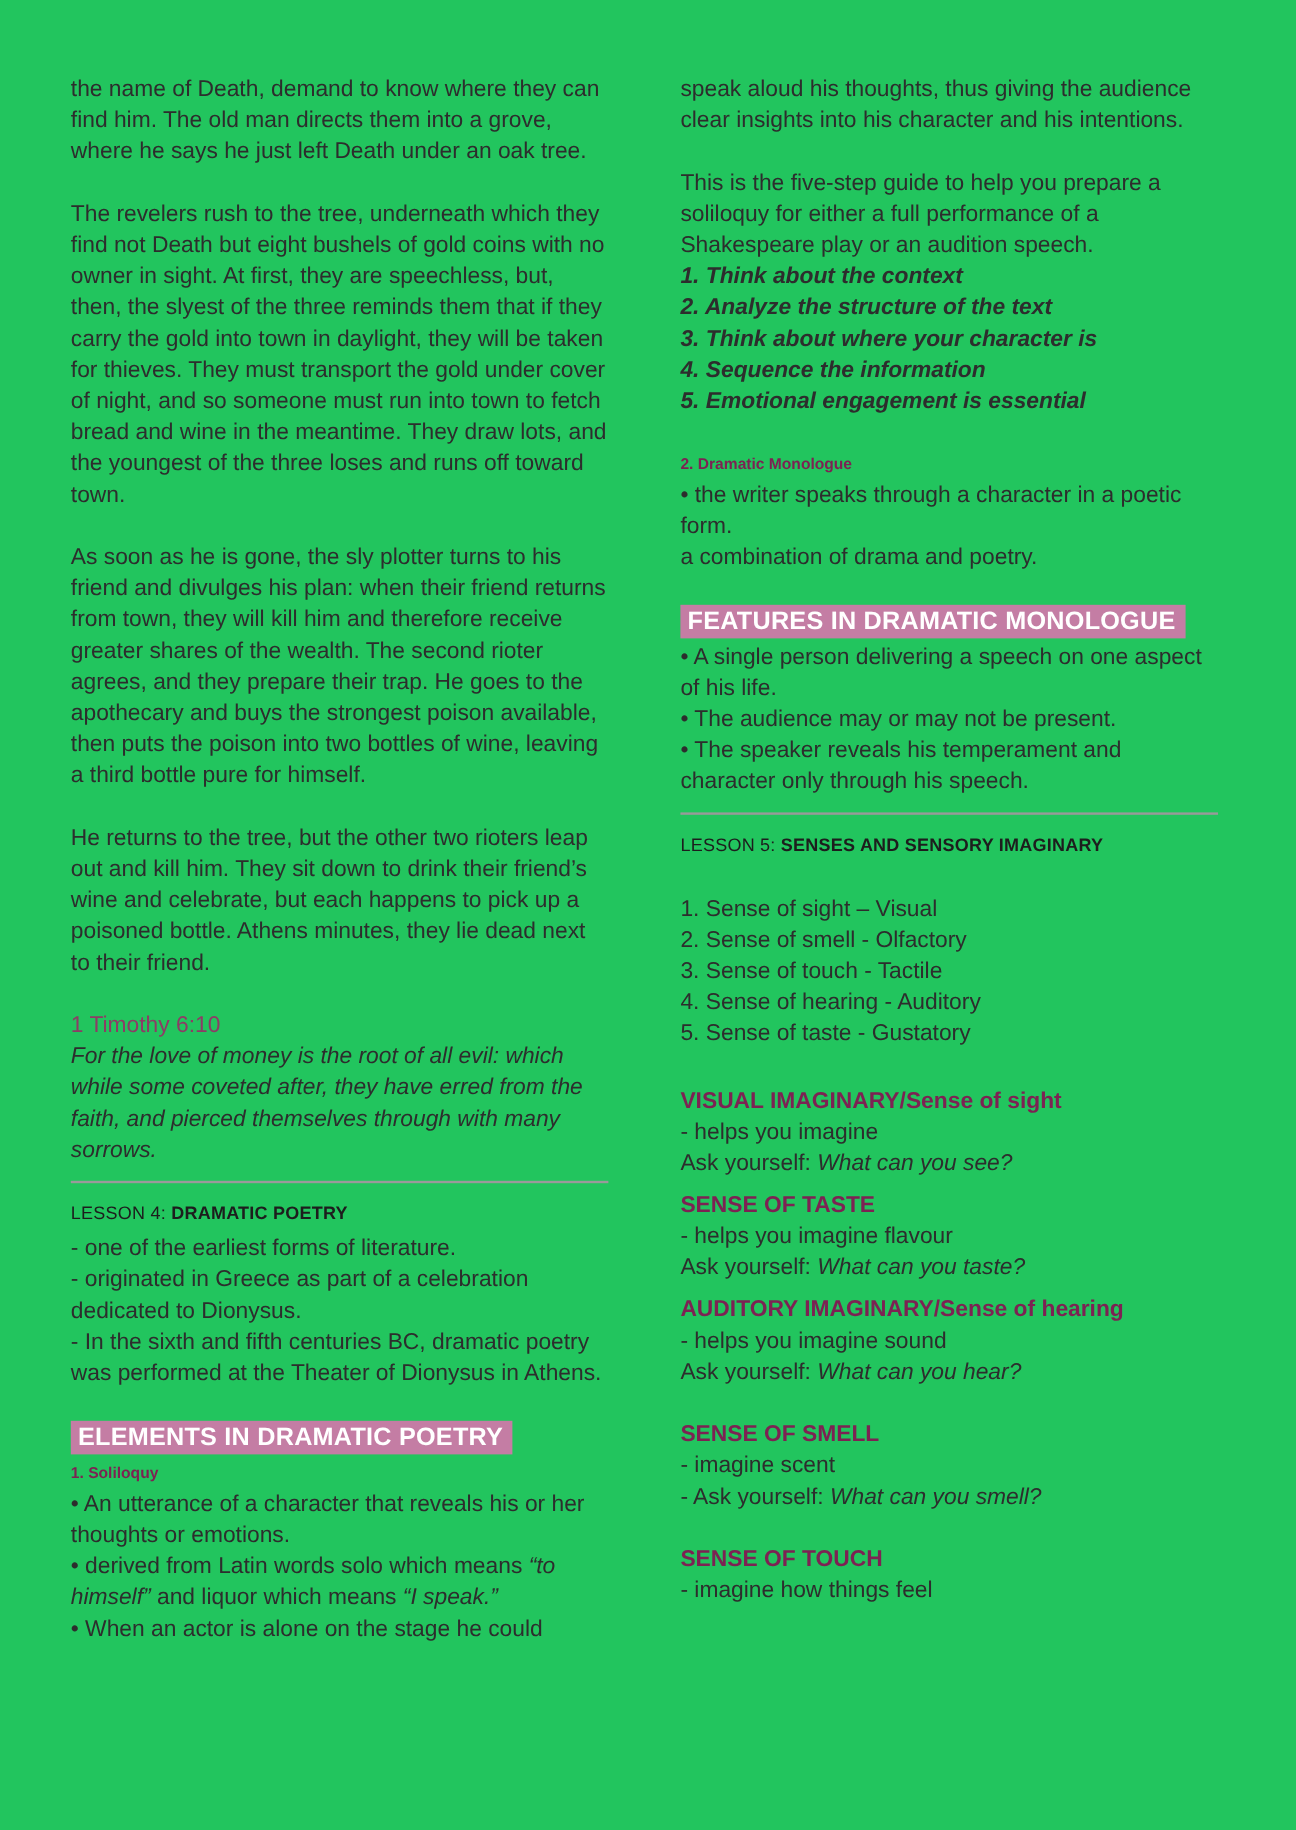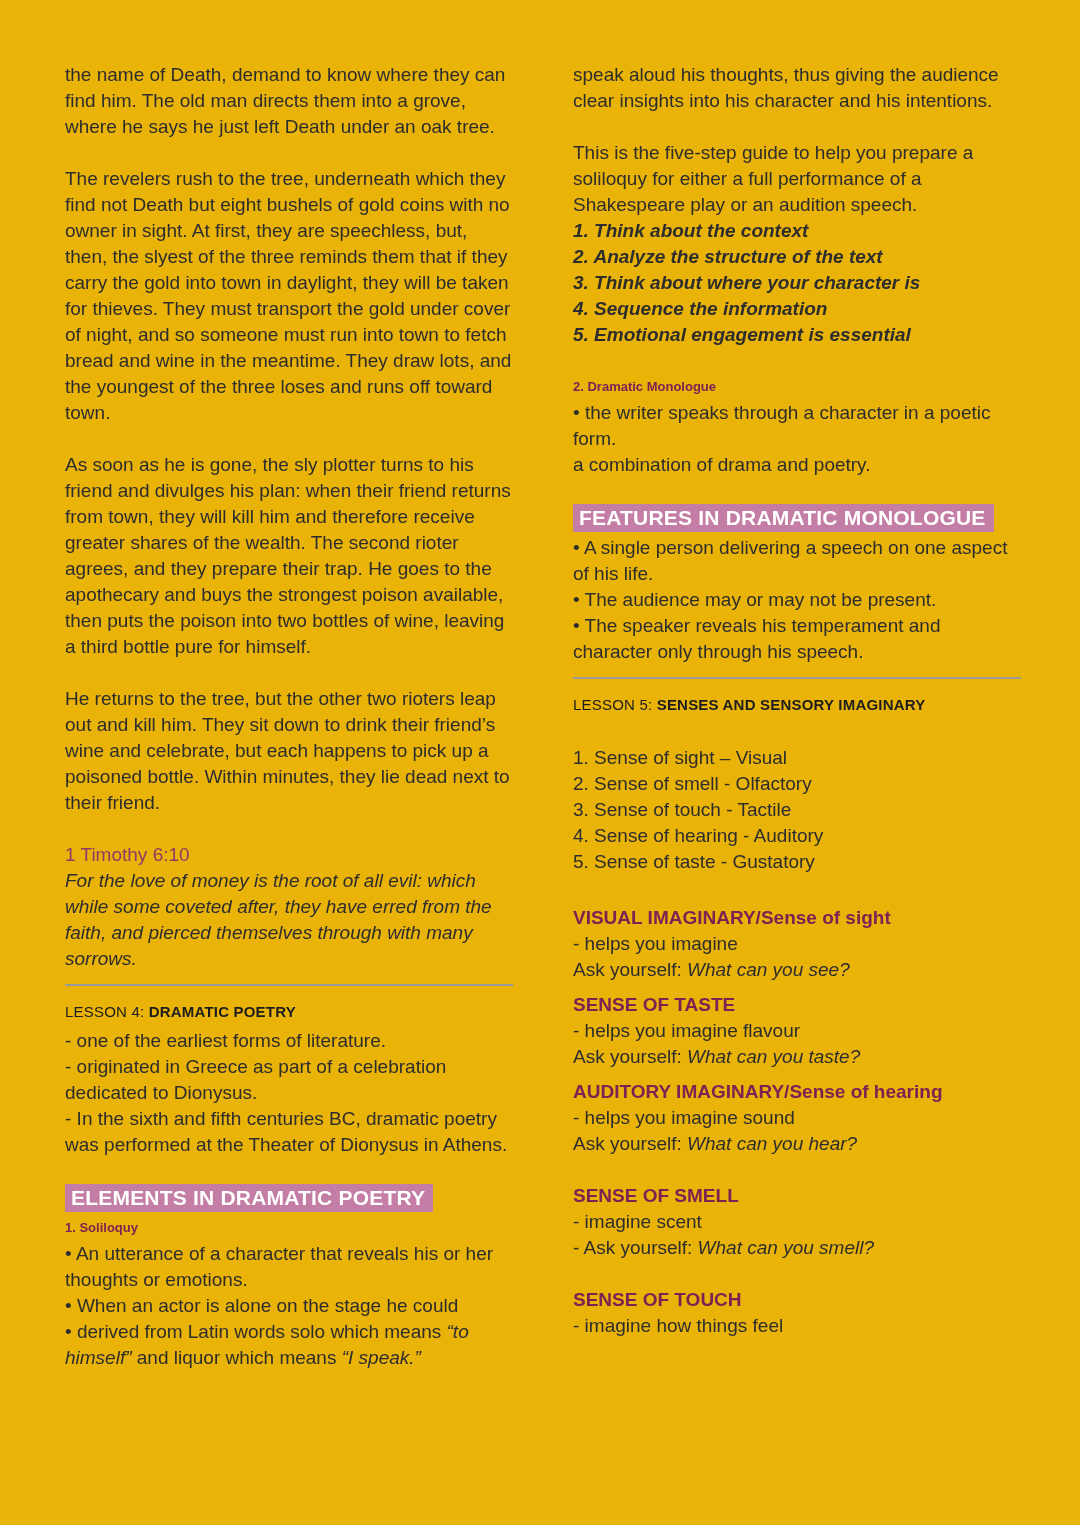--- a/index.html
+++ b/index.html
@@ -1,27 +1,28 @@
 <!DOCTYPE html>
 <html style="--accent: #7d2253; --ref: #8d3c66; --badge-bg: #c47da4; --text: #2d2d2d; --divider: #9a9a9a;"><head>
 <meta charset="utf-8">
 <style>
   html, body { margin: 0; padding: 0; background: #ffffff; }
   .page {
     width: 1080px;
     height: 1525px;
     box-sizing: border-box;
-    background: #eab308;
+    background: #22c55e;
     display: flex;
     gap: 60px;
     padding: 62px 65px 0 65px;
     font-family: "Liberation Sans", sans-serif;
     color: var(--text, #2d2d2d);
     font-size: 19px;
     line-height: 26px;
+    justify-content: flex-end;
   }
   .col { width: 448px; flex: 0 0 448px; }
   .b { margin: 0 0 26px 0; }
   .t { margin: 0; }
   .italic { font-style: italic; }
   .ref { margin: 0; color: var(--ref, #8d3c66); }
   .verse { margin: 0; font-style: italic; }
   .divider {
     border: none;
     border-top: 2px solid var(--divider, #9a9a9a);
@@ -68,39 +69,39 @@
 </style>
 </head>
 <body>
 
 <div class="page">
 
   <div class="col">
     <p class="b">the name of Death, demand to know where they can find him. The old man directs them into a grove, where he says he just left Death under an oak tree.</p>
     <p class="b">The revelers rush to the tree, underneath which they find not Death but eight bushels of gold coins with no owner in sight. At first, they are speechless, but, then, the slyest of the three reminds them that if they carry the gold into town in daylight, they will be taken for thieves. They must transport the gold under cover of night, and so someone must run into town to fetch bread and wine in the meantime. They draw lots, and the youngest of the three loses and runs off toward town.</p>
     <p class="b">As soon as he is gone, the sly plotter turns to his friend and divulges his plan: when their friend returns from town, they will kill him and therefore receive greater shares of the wealth. The second rioter agrees, and they prepare their trap. He goes to the apothecary and buys the strongest poison available, then puts the poison into two bottles of wine, leaving a third bottle pure for himself.</p>
-    <p class="b">He returns to the tree, but the other two rioters leap out and kill him. They sit down to drink their friend’s wine and celebrate, but each happens to pick up a poisoned bottle. Within minutes, they lie dead next to their friend.</p>
+    <p class="b">He returns to the tree, but the other two rioters leap out and kill him. They sit down to drink their friend’s wine and celebrate, but each happens to pick up a poisoned bottle. Athens minutes, they lie dead next to their friend.</p>
 
     <p class="ref">1 Timothy 6:10</p>
     <p class="verse">For the love of money is the root of all evil: which while some coveted after, they have erred from the faith, and pierced themselves through with many sorrows.</p>
 
     <hr class="divider">
 
     <h2 class="lesson"><span>LESSON 4: </span><span class="lesson-title">DRAMATIC POETRY</span></h2>
     <p class="t">- one of the earliest forms of literature.</p>
     <p class="t">- originated in Greece as part of a celebration dedicated to Dionysus.</p>
     <p class="t">- In the sixth and fifth centuries BC, dramatic poetry was performed at the Theater of Dionysus in Athens.</p>
 
     <div class="badge-row">
       <span class="badge">ELEMENTS IN DRAMATIC POETRY</span>
     </div>
     <h3 class="sub">1. Soliloquy</h3>
     <p class="t">• An utterance of a character that reveals his or her thoughts or emotions.</p>
+    <p class="t"><span>• derived from Latin words solo which means </span><span class="italic">“to himself”</span><span> and liquor which means </span><span class="italic">“I speak.”</span></p>
     <p class="t">• When an actor is alone on the stage he could</p>
-    <p class="t"><span>• derived from Latin words solo which means </span><span class="italic">“to himself”</span><span> and liquor which means </span><span class="italic">“I speak.”</span></p>
   </div>
 
   <div class="col">
     <p class="b">speak aloud his thoughts, thus giving the audience clear insights into his character and his intentions.</p>
     <p class="t">This is the five-step guide to help you prepare a soliloquy for either a full performance of a Shakespeare play or an audition speech.</p>
     <p class="step">1. Think about the context</p>
     <p class="step">2. Analyze the structure of the text</p>
     <p class="step">3. Think about where your character is</p>
     <p class="step">4. Sequence the information</p>
     <p class="step">5. Emotional engagement is essential</p>

